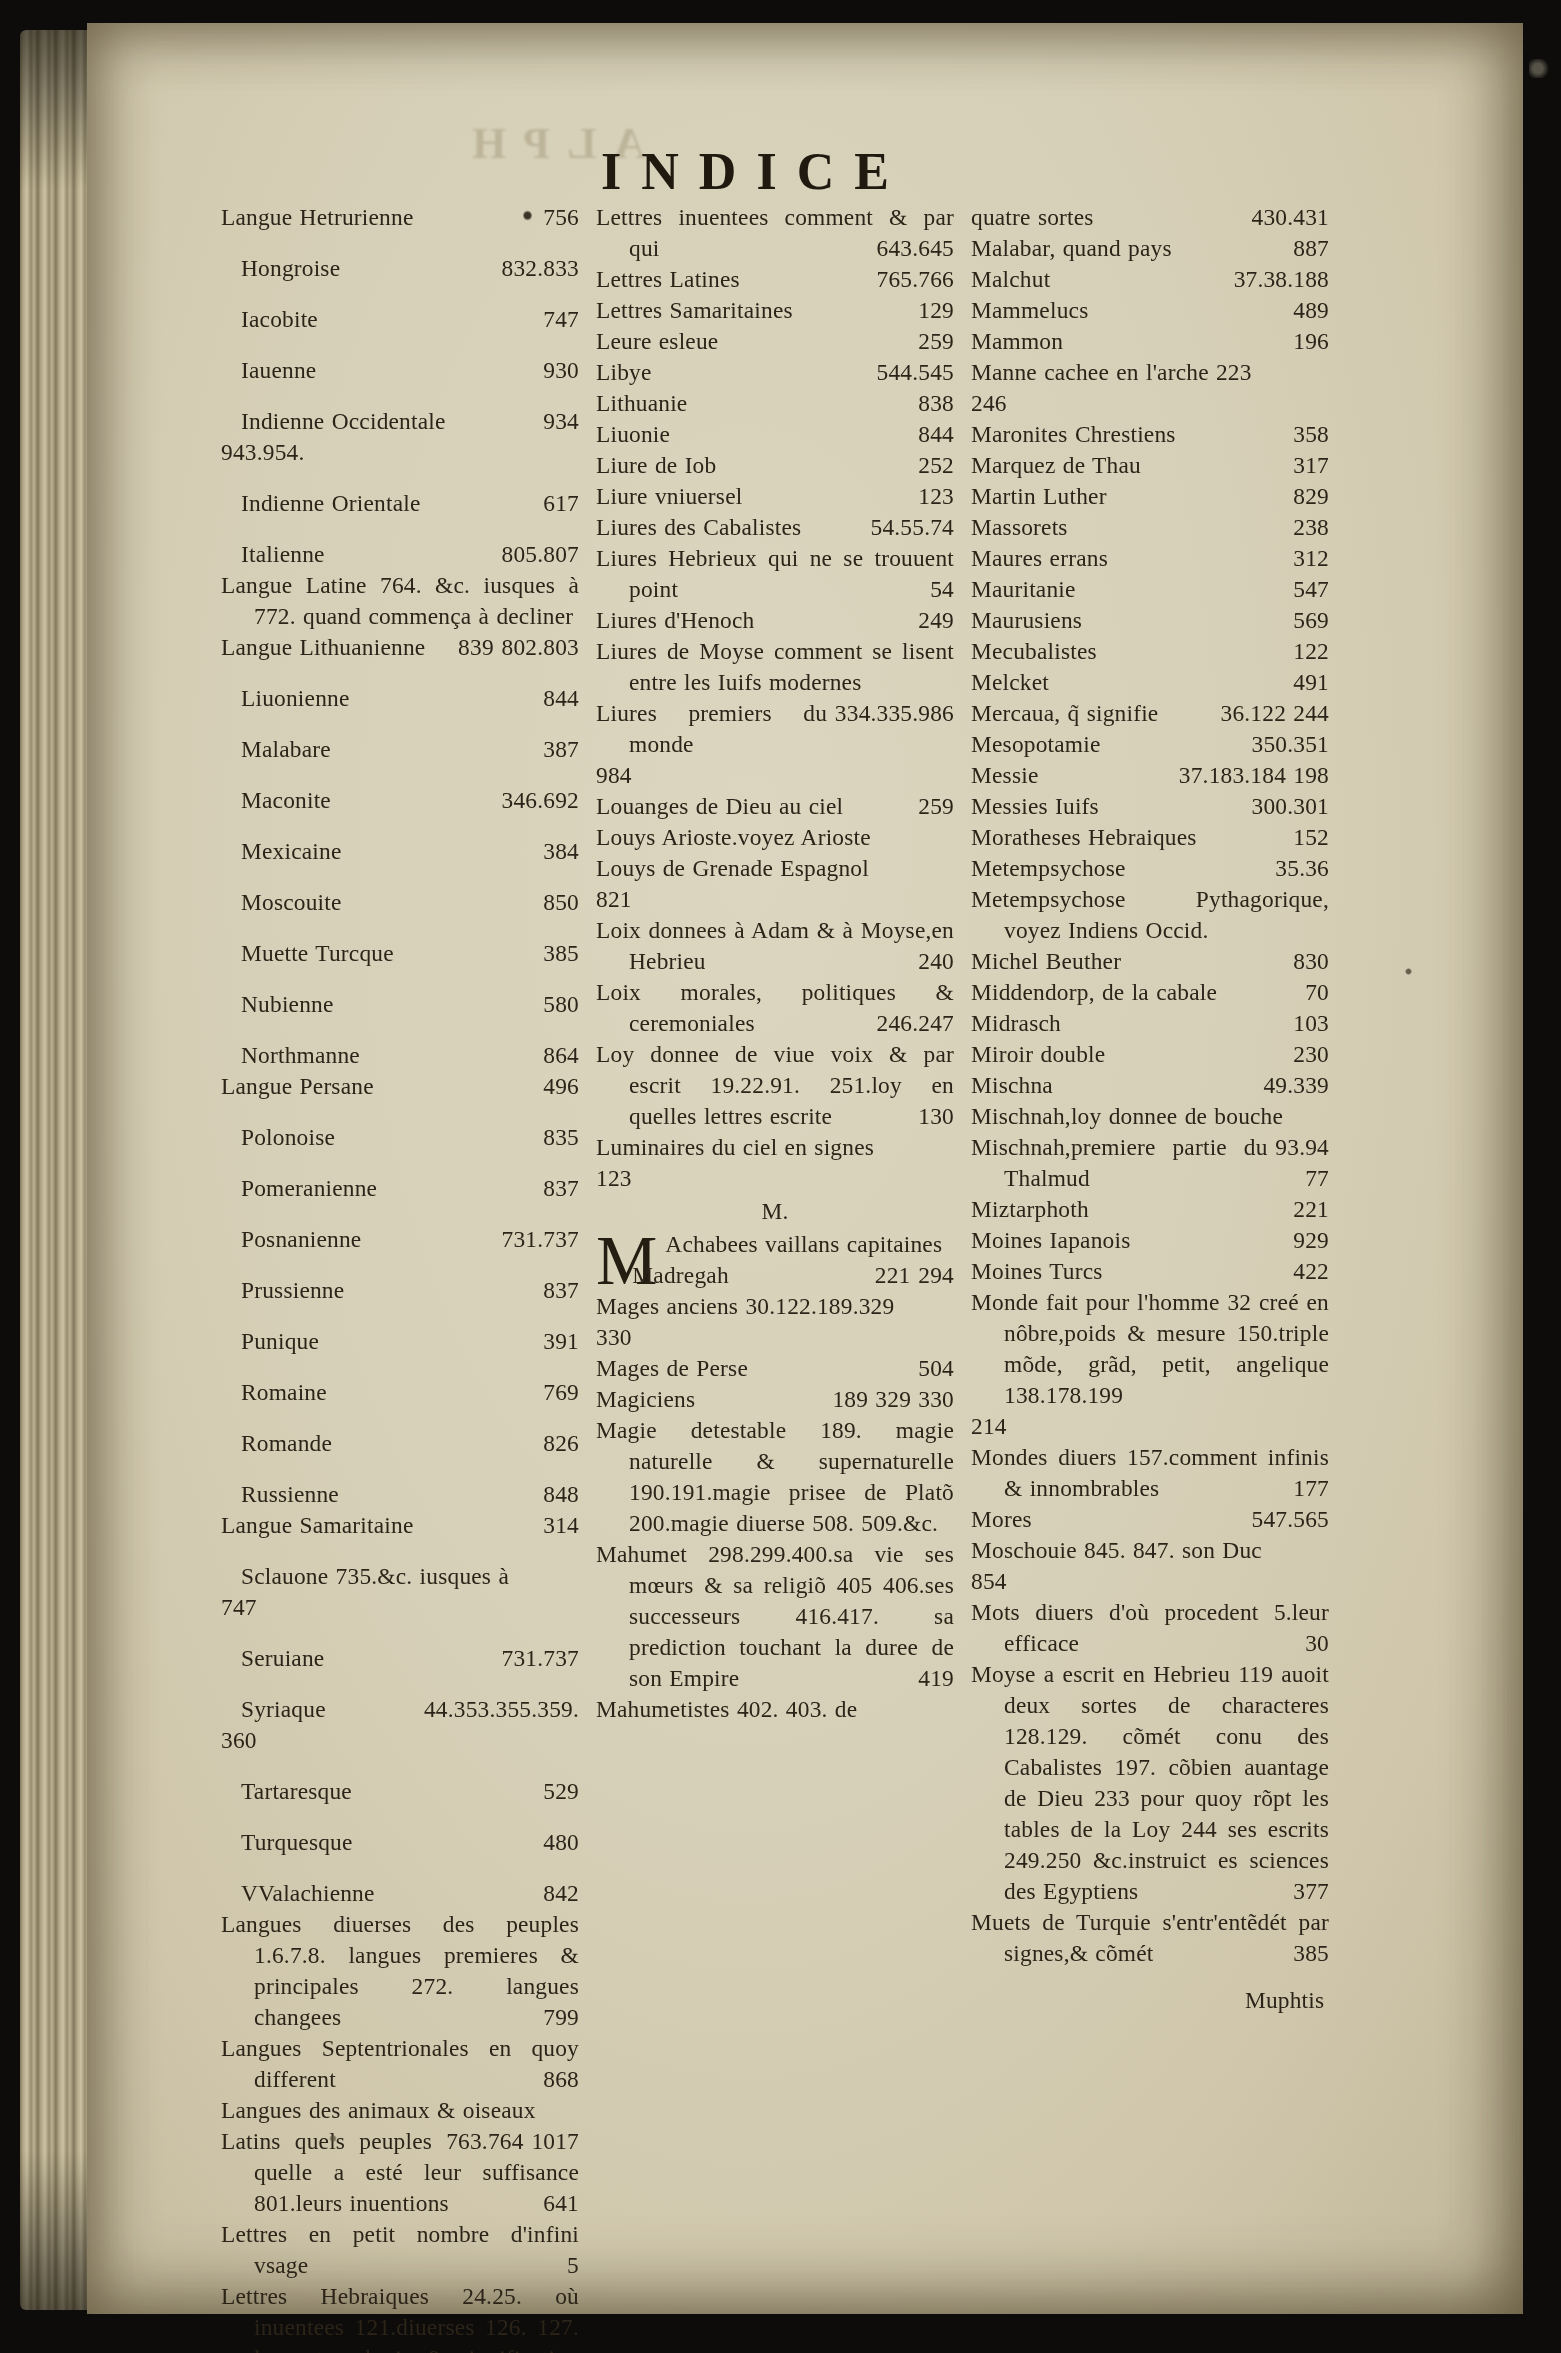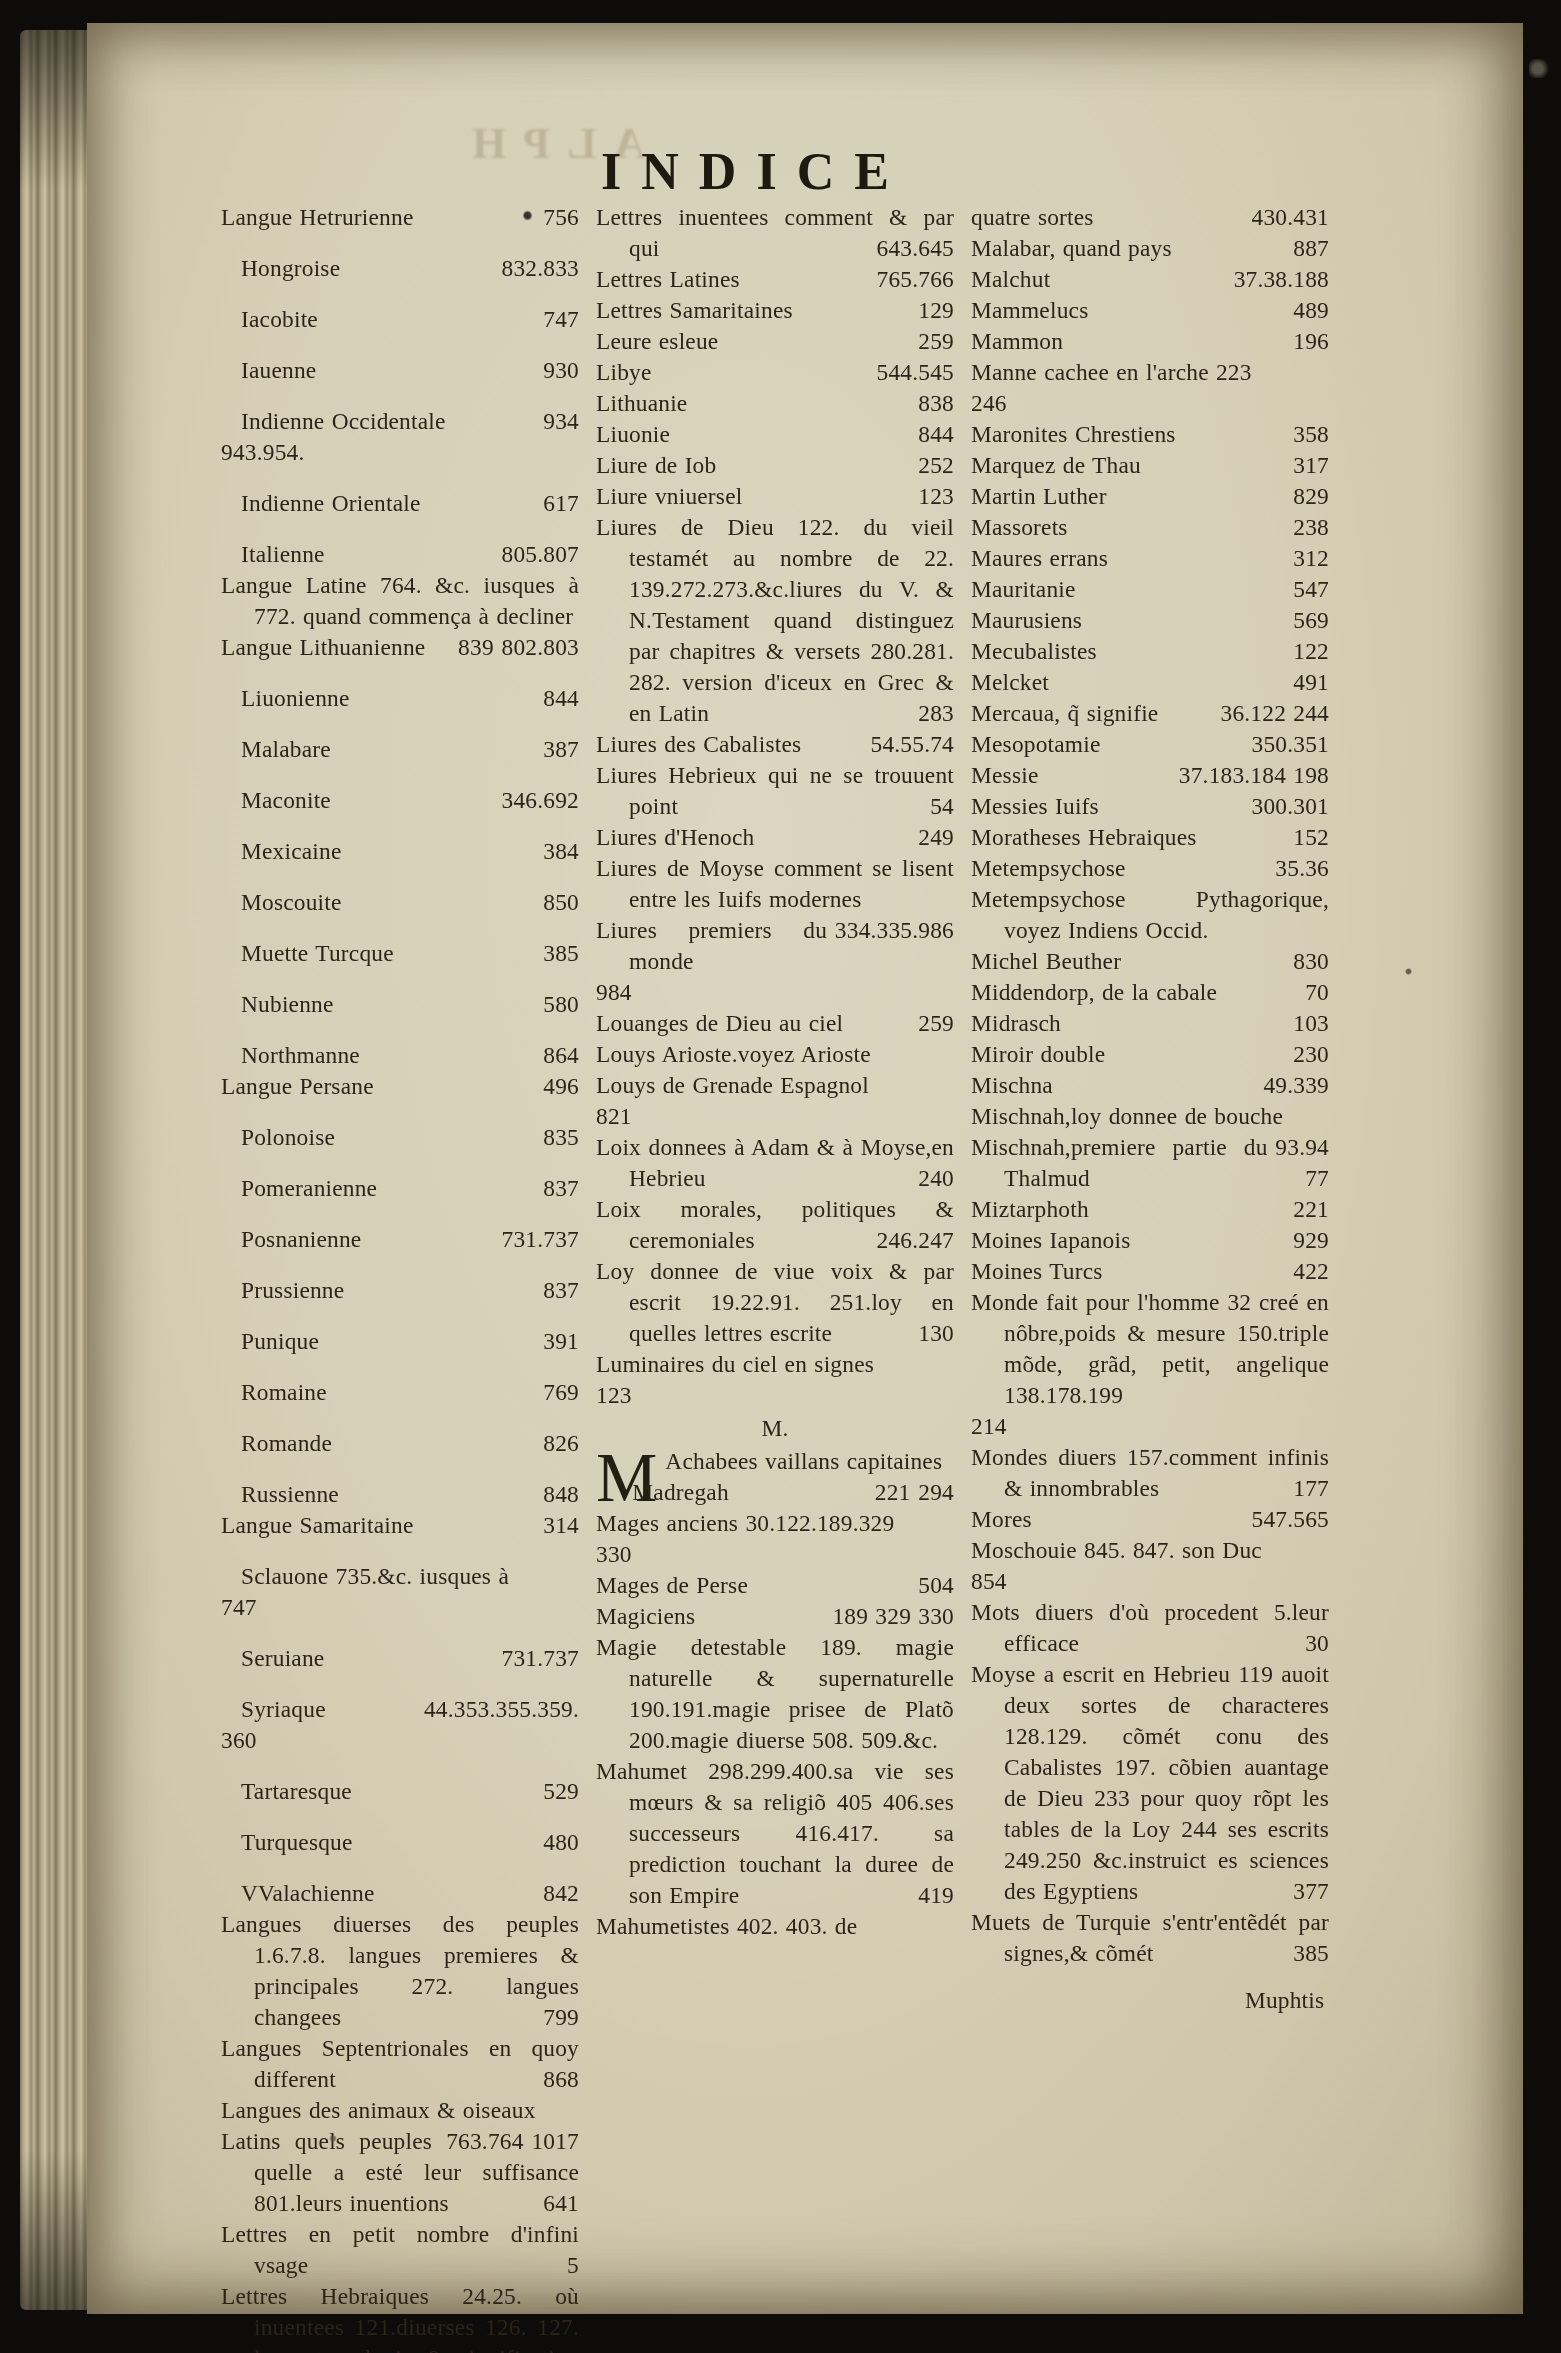--- a/index.html
+++ b/index.html
@@ -108,21 +108,20 @@
         <div class="col">
             <div class="entry"><span class="t">Lettres inuentees comment &amp; par qui</span><span class="num">643.645</span></div>
             <div class="entry"><span class="t">Lettres Latines</span><span class="num">765.766</span></div>
             <div class="entry"><span class="t">Lettres Samaritaines</span><span class="num">129</span></div>
             <div class="entry"><span class="t">Leure esleue</span><span class="num">259</span></div>
             <div class="entry"><span class="t">Libye</span><span class="num">544.545</span></div>
             <div class="entry"><span class="t">Lithuanie</span><span class="num">838</span></div>
             <div class="entry"><span class="t">Liuonie</span><span class="num">844</span></div>
             <div class="entry"><span class="t">Liure de Iob</span><span class="num">252</span></div>
             <div class="entry"><span class="t">Liure vniuersel</span><span class="num">123</span></div>
-            <div class="entry"><span class="t">Liures de Dieu 122. du vieil testamét au nombre de 22. 139.272.273.&amp;c.liures du V. &amp; N.Testament quand distinguez par chapitres &amp; versets 280.281. 282. version d'iceux en Grec &amp; en Latin</span><span class="num">283</span></div>
             <div class="entry"><span class="t">Liures des Cabalistes</span><span class="num">54.55.74</span></div>
             <div class="entry"><span class="t">Liures Hebrieux qui ne se trouuent point</span><span class="num">54</span></div>
             <div class="entry"><span class="t">Liures d'Henoch</span><span class="num">249</span></div>
             <div class="entry"><span class="t">Liures de Moyse comment se lisent entre les Iuifs modernes</span><span class="num">334.335.986</span></div>
             <div class="entry"><span class="t">Liures premiers du monde</span></div>
             <div class="entry"><span class="t">984</span></div>
             <div class="entry"><span class="t">Louanges de Dieu au ciel</span><span class="num">259</span></div>
             <div class="entry"><span class="t">Louys Arioste.voyez Arioste</span></div>
             <div class="entry"><span class="t">Louys de Grenade Espagnol</span></div>
             <div class="entry"><span class="t">821</span></div>

